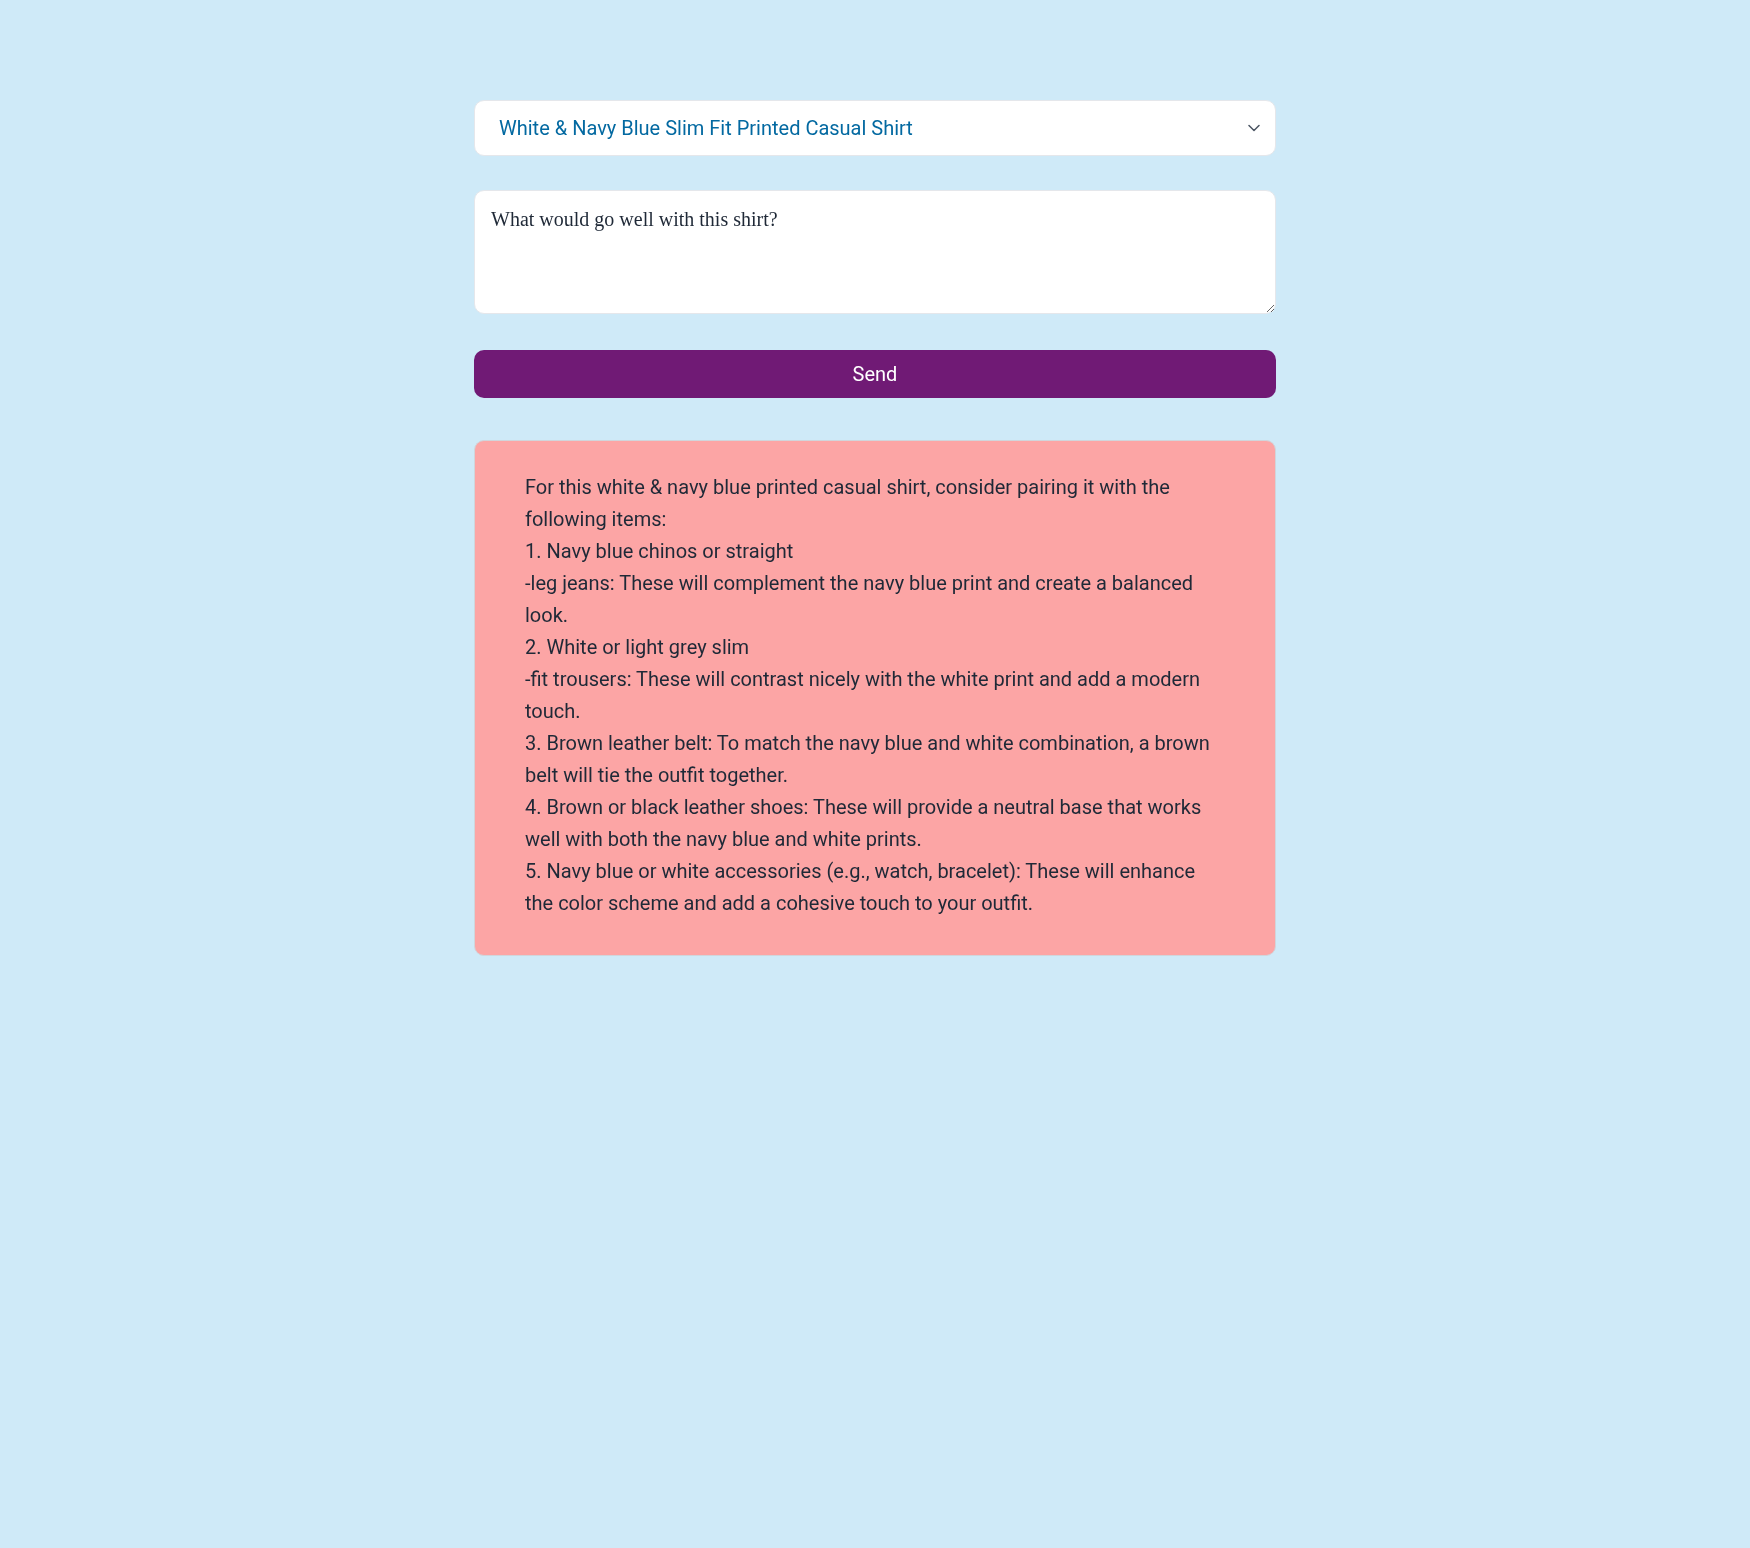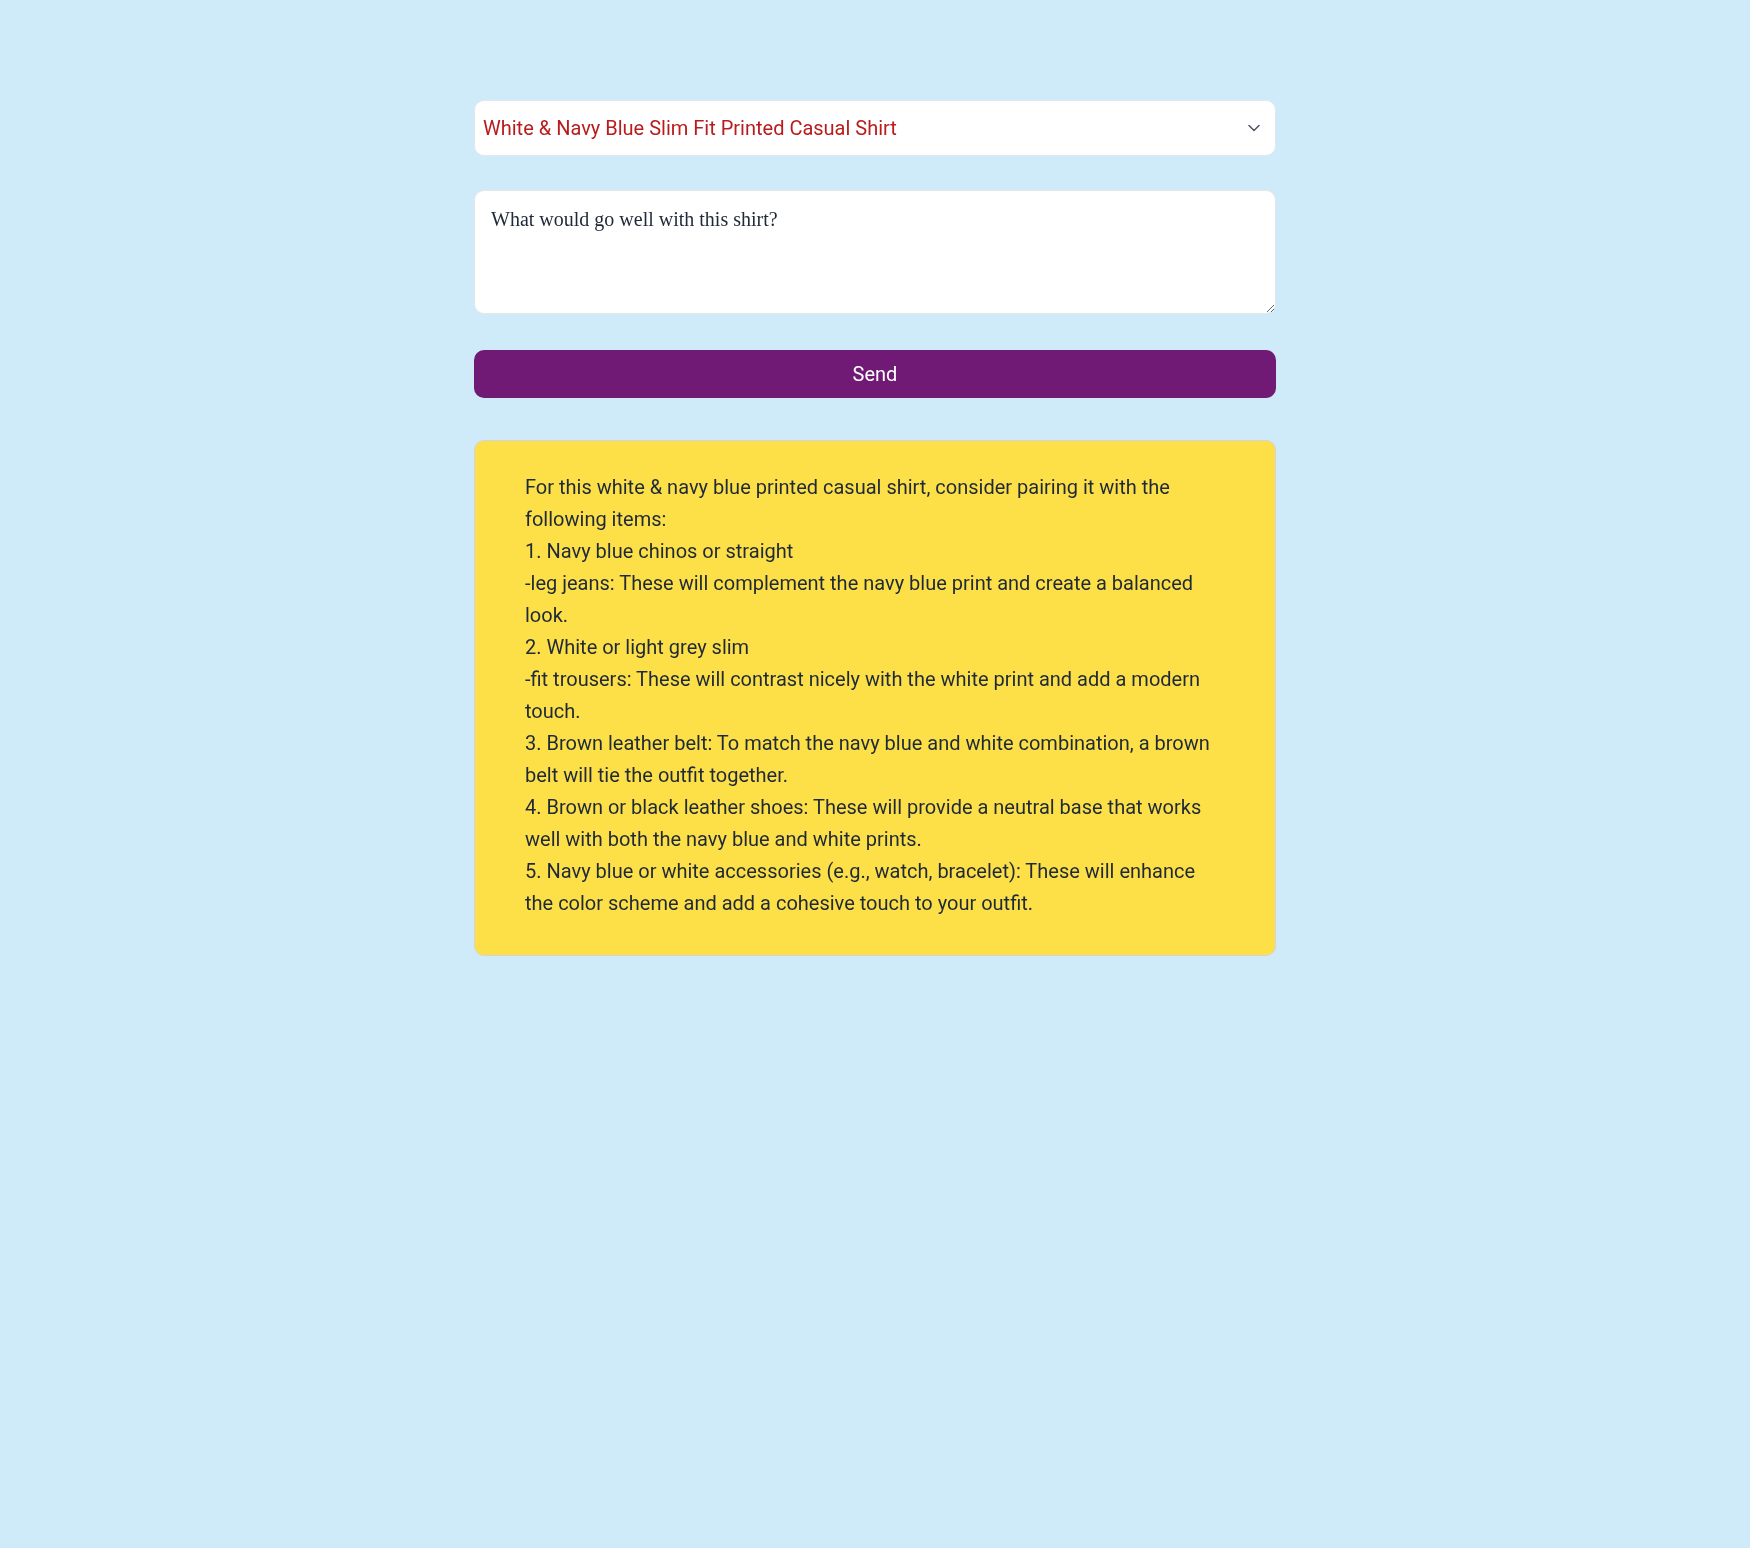--- a/index.html
+++ b/index.html
@@ -24,23 +24,23 @@
     }
     .select-wrap {
       position: relative;
       margin-bottom: 34px;
     }
     .select {
       width: 100%;
       background: #fff;
       border: 1px solid #e5e7eb;
       border-radius: 10px;
-      padding: 15px 40px 15px 8px;
+      padding: 15px 40px 15px 24px;
       font-size: 20px;
-      color: #b91c1c;
+      color: #0369a1;
       appearance: none;
       -webkit-appearance: none;
       cursor: pointer;
       font-family: inherit;
     }
     .select-arrow {
       position: absolute;
       right: 16px;
       top: 50%;
       transform: translateY(-50%);
@@ -74,21 +74,21 @@
       color: #fff;
       border: none;
       border-radius: 10px;
       padding: 12px 0;
       font-size: 20px;
       cursor: pointer;
       margin-top: 32px;
       font-family: inherit;
     }
     .response-card {
-      background: #fde047;
+      background: #fca5a5;
       border: 1px solid #d1d5db;
       border-radius: 10px;
       padding: 30px 50px 36px 50px;
       margin-top: 42px;
       font-size: 20px;
       line-height: 1.6;
       color: #1f2937;
       white-space: pre-line;
     }
   </style>

